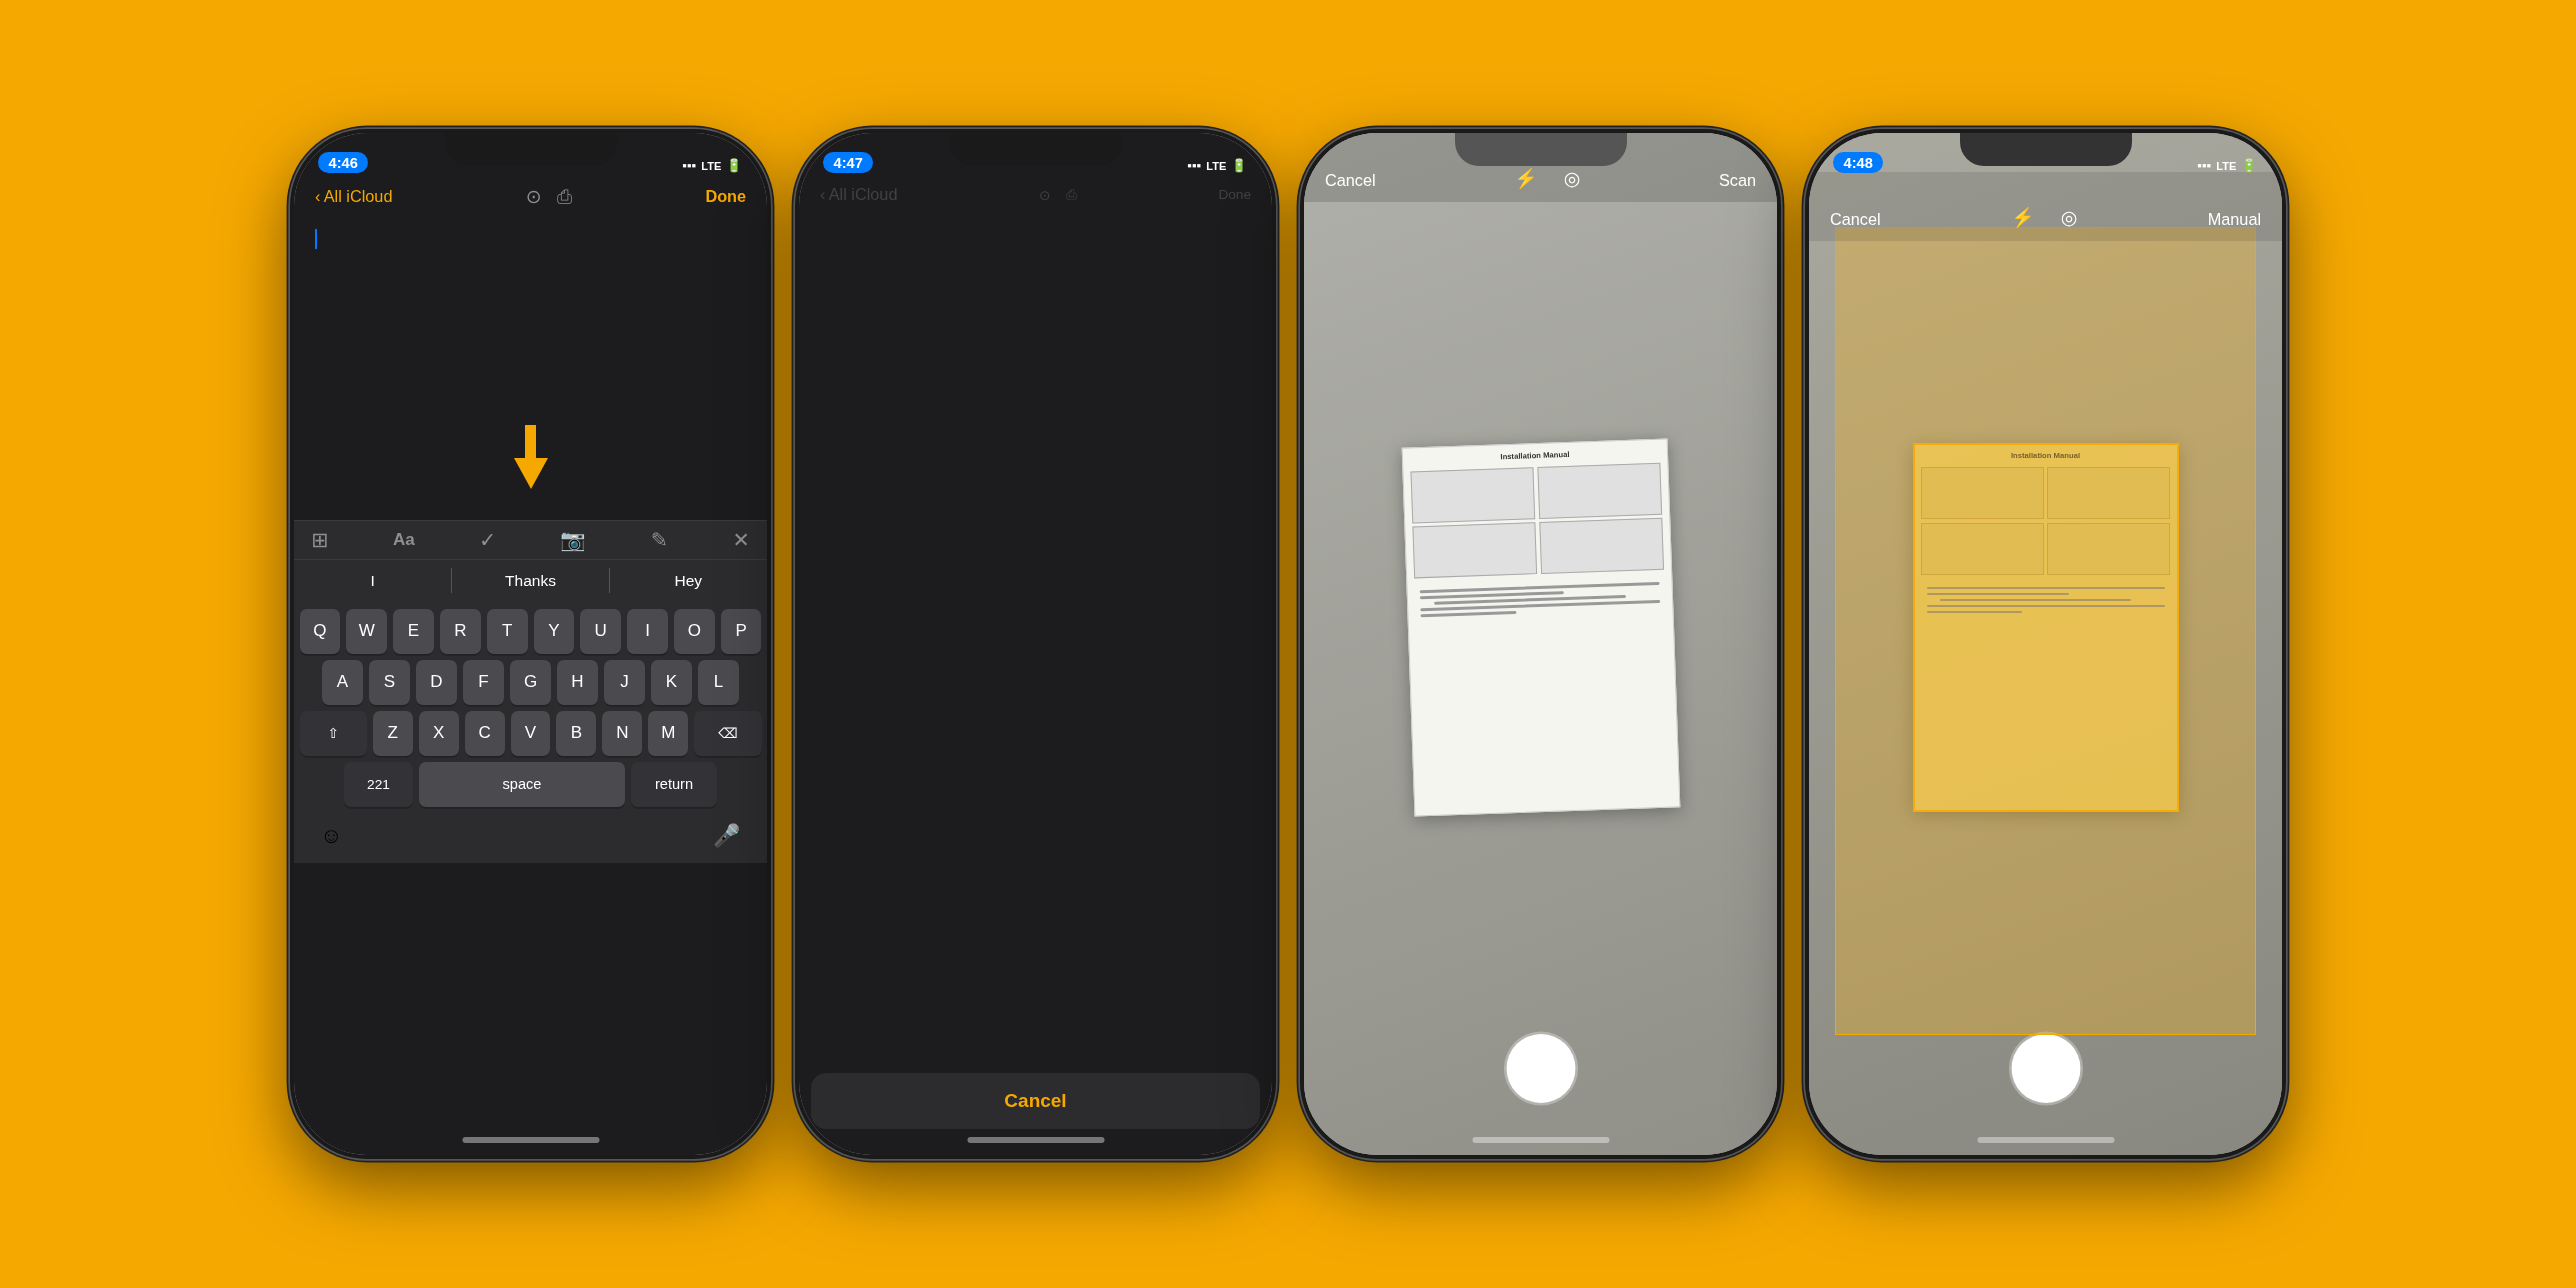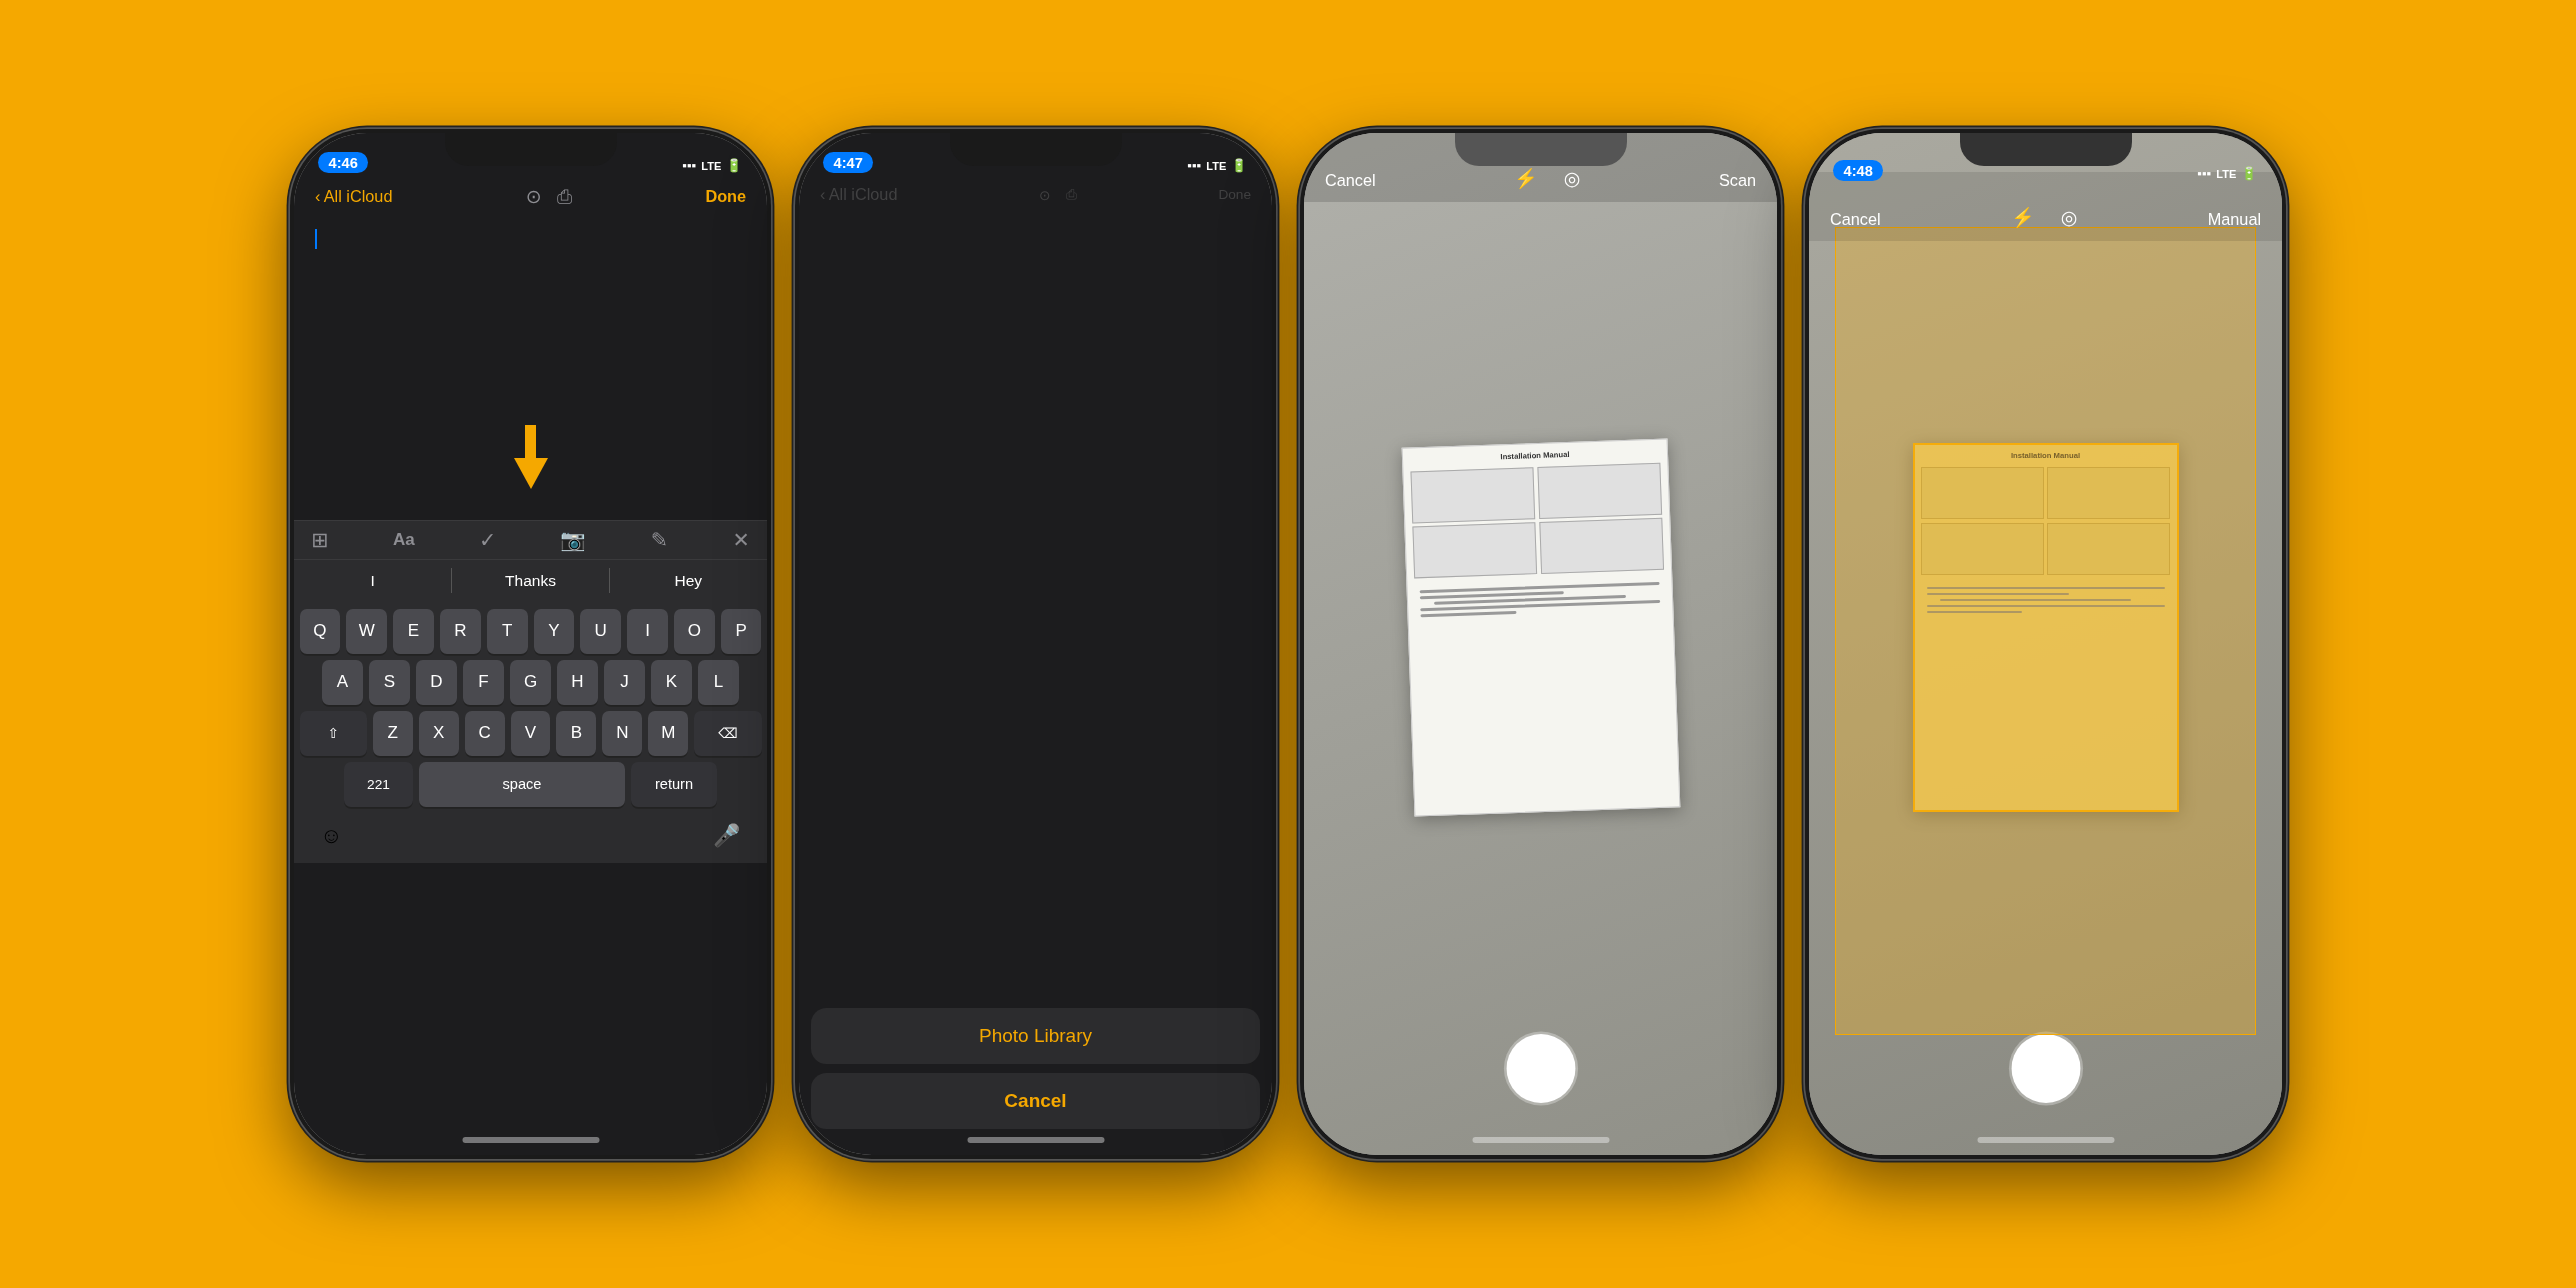--- a/index.html
+++ b/index.html
@@ -592,21 +592,20 @@
           </div>
           <div class="nav-icons">
             <span style="color:#666;">⊙</span>
             <span style="color:#666;">⎙</span>
           </div>
           <span style="color:#666;">Done</span>
         </div>
 
         <div class="action-sheet-container">
           <div class="action-sheet-main">
-            <div class="action-item">Photo Library</div>
           </div>
           <div class="action-cancel">Cancel</div>
         </div>
 
         <div class="home-indicator"></div>
       </div>
     </div>
   </div>
 
   <div class="iphone">
@@ -651,21 +650,21 @@
       </div>
     </div>
   </div>
 
   <div class="iphone">
 
     <div class="iphone-inner">
       <div class="notch" style="background:#333;"></div>
       <div class="camera-screen" style="background: linear-gradient(160deg, #aaa9a0 0%, #888880 100%);">
 
-        <div class="status-bar" style="position:absolute; z-index:101;margin-top:8px;">
+        <div class="status-bar" style="position:absolute; z-index:101;">
           <span class="status-time">4:48</span>
           <div class="status-icons">
             <span>▪▪▪</span>
             <span style="font-size:11px;">LTE</span>
             <span>🔋</span>
           </div>
         </div>
 
         <div class="camera-top-bar" style="background: rgba(0,0,0,0.1); top:39px;">
           <span class="cancel-btn">Cancel</span>

